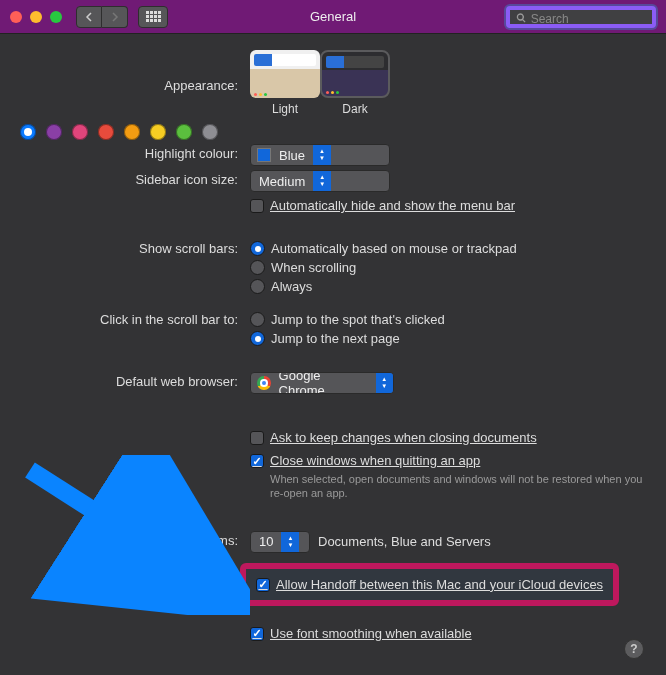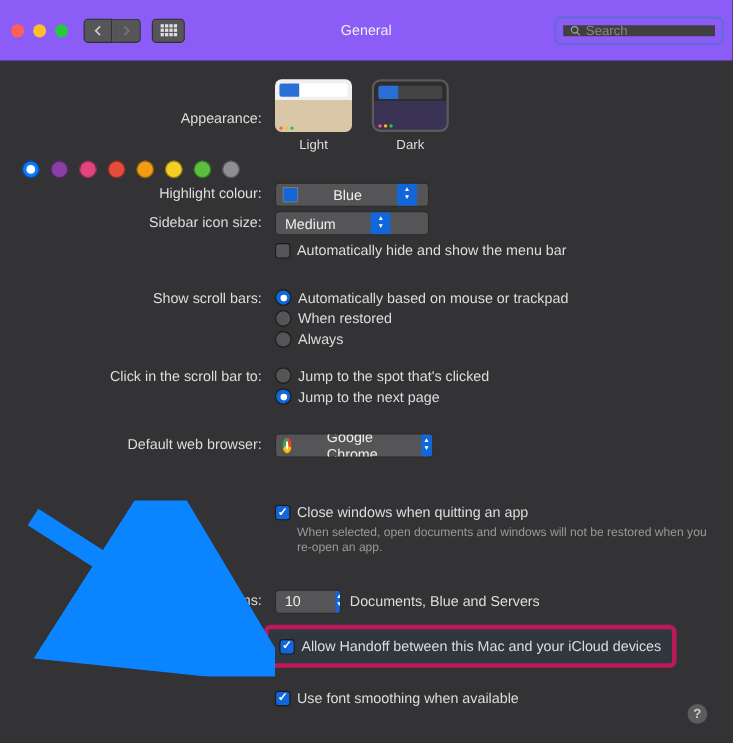--- a/index.html
+++ b/index.html
@@ -1,78 +1,78 @@
 <!DOCTYPE html>
 <html><head>
 <meta charset="utf-8">
 <style>
 * { margin: 0; padding: 0; box-sizing: border-box; font-family: -apple-system, "Helvetica Neue", Arial, sans-serif; }
 body { background: #333335; color: #ddd; font-size: 13px; width: 666px; height: 675px; overflow: hidden; }
 
 
-.titlebar { height: 56px; background: #8b5cf6; border-bottom: 1px solid #222; display: flex; align-items: center; padding: 0 10px; position: relative; }
+.titlebar { height: 34px; background: #701a75; border-bottom: 1px solid #222; display: flex; align-items: center; padding: 0 10px; position: relative; }
 .traffic { display: flex; gap: 8px; }
 .traffic span { width: 12px; height: 12px; border-radius: 50%; display: inline-block; }
 .tl-close { background: #ff5f57; }
 .tl-min  { background: #febc2e; }
 .tl-max  { background: #28c840; }
 .nav { display: flex; gap: 0; margin-left: 14px; }
 .nav-btn { width: 26px; height: 22px; background: #565658; border: 1px solid #2e2e2e; display: flex; align-items: center; justify-content: center; color: #bbb; font-size: 12px; }
 .nav-btn:first-child { border-radius: 4px 0 0 4px; }
 .nav-btn:last-child  { border-radius: 0 4px 4px 0; border-left: none; color: #777; }
 .grid-btn { width: 30px; height: 22px; background: #565658; border: 1px solid #2e2e2e; border-radius: 4px; margin-left: 10px; display:flex; align-items:center; justify-content:center; }
 .grid-dots { display:grid; grid-template-columns:repeat(4,3px); grid-template-rows:repeat(3,3px); gap:1px; }
 .grid-dots i { background:#ddd; width:3px; height:3px; }
 .window-title { position: absolute; left: 50%; transform: translateX(-50%); font-size: 13px; color: #eee; }
-.search-wrap { margin-left: auto; display:flex; align-items:center; background:#404042; border:6px solid #8b5cf6; box-shadow: 0 0 0 2px rgba(61,119,194,.5); border-radius:4px; padding:2px 6px; width:150px; height:22px; }
+.search-wrap { margin-left: auto; display:flex; align-items:flex-start; background:#404042; border:4px solid #8b5cf6; box-shadow: 0 0 0 2px rgba(61,119,194,.5); border-radius:4px; padding:2px 6px; width:150px; height:22px; }
 .search-wrap svg { width:12px; height:12px; fill:#999; margin-right:4px; }
 .search-wrap input { background:transparent; border:none; outline:none; color:#ddd; font-size:12px; width:100%; }
 .search-wrap input::placeholder { color:#888; }
 
 
 .content { padding: 16px 20px 20px 20px; }
 .row { display:flex; align-items: flex-start; margin-bottom: 10px; }
 .row-tight { margin-bottom: 4px; }
 .lbl-col { width: 230px; text-align: right; padding-right: 12px; padding-top: 2px; color:#ddd; }
 .ctl-col { flex: 1; }
 
 
-.thumbs { display:flex; gap: 18px; }
+.thumbs { display:flex; }
 .thumb { text-align:center; }
 .thumb-img { width:70px; height:48px; border-radius:6px; position:relative; overflow:hidden; }
 .thumb-light { background: linear-gradient(180deg,#f0f0f0 0,#f0f0f0 40%,#d9c7a8 40%,#d9c7a8 100%); }
 .thumb-light::before { content:""; position:absolute; top:4px; left:4px; right:4px; height:12px; background:#fff; border-radius:2px; }
 .thumb-light::after { content:""; position:absolute; top:4px; left:4px; width:18px; height:12px; background:#2a6fd6; border-radius:2px 0 0 2px; }
 .thumb-dark { background: linear-gradient(180deg,#2d2d30 0,#2d2d30 40%,#3a3355 40%,#3a3355 100%); border:2px solid #5b5b5d; border-radius:8px; }
 .thumb-dark::before { content:""; position:absolute; top:4px; left:4px; right:4px; height:12px; background:#444; border-radius:2px; }
 .thumb-dark::after { content:""; position:absolute; top:4px; left:4px; width:18px; height:12px; background:#2a6fd6; border-radius:2px 0 0 2px; }
 .thumb span { display:block; margin-top:4px; font-size:12px; }
 .rowdots { margin-bottom:2px; }
 .rowdots .thumb-dots { position:absolute; bottom:2px; left:4px; display:flex; gap:2px;}
 .rowdots .thumb-dots i{ width:3px; height:3px; border-radius:50%; }
 
 
 .swatches { display:flex; gap:10px; padding-top:2px; }
 .swatch { width:16px; height:16px; border-radius:50%; box-shadow: inset 0 0 0 1px rgba(0,0,0,.4); position:relative; }
 .swatch.selected::after { content:""; position:absolute; inset:4px; background:#fff; border-radius:50%; }
 
 
-.select { display:inline-flex; align-items:center; background:#555558; border:1px solid #2a2a2a; border-radius:4px; height:22px; overflow:hidden;gap:24px; }
+.select { display:inline-flex; align-items:center; background:#555558; border:1px solid #2a2a2a; border-radius:4px; height:22px; overflow:hidden; }
 .select-val { padding: 0 8px; color:#eee; font-size:13px; }
 .select-arrows { background:#1167da; width:18px; height:100%; display:flex; flex-direction:column; align-items:center; justify-content:center; gap:0; color:#fff; }
 .select-arrows::before { content:"▲"; font-size:6px; line-height:7px; }
 .select-arrows::after  { content:"▼"; font-size:6px; line-height:7px; }
 .select-highlight { width:140px; }
 .select-highlight .swatch-box { width:14px; height:14px; background:#1167da; margin-left:6px; border:1px solid #777; }
 .select-sidebar { width:140px; }
 .select-browser { width:144px; }
 .select-recent  { width:60px; }
 
 
-.check { display:flex; align-items:flex-start; gap:6px; padding:2px 0; }
+.check { display:flex; align-items:flex-start; gap:6px; padding:2px 0;text-decoration:underline; }
 .cbox { width:14px; height:14px; border-radius:3px; border:1px solid #1a1a1a; display:flex; align-items:center; justify-content:center; flex-shrink:0; margin-top:1px; }
 .cbox.off { background:#555558; }
 .cbox.on  { background:#1167da; }
 .cbox.on::after { content:"✓"; color:#fff; font-size:11px; font-weight:bold; line-height:1; }
 .check-label { color:#ddd; }
 .check-note { font-size:11px; color:#9a9a9a; margin-left:20px; margin-top:2px; line-height:1.3; max-width:380px; }
 
 
 .radio { display:flex; gap:6px; padding:2px 0; }
 .rdot { width:15px; height:15px; border-radius:50%; border:1px solid #1a1a1a; display:flex; align-items:center; justify-content:center; }
@@ -80,21 +80,21 @@
 .rdot.on  { background:#1167da; }
 .rdot.on::after { content:""; width:6px; height:6px; border-radius:50%; background:#fff; }
 
 .section-gap { height: 24px; }
 
 
 .arrow-wrap { position:absolute; left:10px; top:455px; pointer-events:none; }
 .arrow-wrap svg { }
 
 
-.hl-box { border:4px solid #be185d; border-radius:6px; padding:6px 10px; margin-left:-10px; margin-top:6px; display:inline-block; background:rgba(10,132,255,.05); }
+.hl-box { border:6px solid #be185d; border-radius:6px; padding:6px 10px; margin-left:-10px; margin-top:6px; display:inline-block; background:rgba(10,132,255,.05); }
 
 
 .help { position:absolute; right:22px; bottom:16px; width:20px; height:20px; border-radius:50%; background:#5c5c5e; color:#ccc; display:flex; align-items:center; justify-content:center; font-size:12px; font-weight:bold; border:1px solid #333; }
 
 
 .chrome-ico { width:14px; height:14px; border-radius:50%; background: conic-gradient(#ea4335 0 120deg,#fbbc05 120deg 240deg,#34a853 240deg 360deg); position:relative; margin-left:6px; }
 .chrome-ico::after { content:""; position:absolute; inset:3px; border-radius:50%; background:#fff; }
 .chrome-ico::before { content:""; position:absolute; inset:5px; border-radius:50%; background:#4285f4; z-index:1; }
 
 .inline-row { display:flex; align-items:center; gap:8px; }
@@ -225,21 +225,21 @@
 
   <div class="row" style="margin-bottom:2px;">
     <div class="lbl-col">Show scroll bars:</div>
     <div class="ctl-col" id="scroll-radios">
         <label class="radio">
           <span class="rdot on"></span>
           <span>Automatically based on mouse or trackpad</span>
         </label>
         <label class="radio">
           <span class="rdot off"></span>
-          <span>When restored</span>
+          <span>When scrolling</span>
         </label>
         <label class="radio">
           <span class="rdot off"></span>
           <span>Always</span>
         </label>
       </div>
   </div>
 
   <div style="height:12px;"></div>
 
@@ -267,20 +267,26 @@
         <span class="select-val">Google Chrome</span>
         <span class="select-arrows"></span>
       </div>
     </div>
   </div>
 
   <div class="section-gap"></div>
 
   <div class="row row-tight">
     <div class="lbl-col"></div>
+    <div class="ctl-col">
+      <label class="check">
+        <span class="cbox off"></span>
+        <span class="check-label">Ask to keep changes when closing documents</span>
+      </label>
+    </div>
   </div>
 
   <div class="row" style="margin-bottom:12px;">
     <div class="lbl-col"></div>
     <div class="ctl-col">
       <label class="check">
         <span class="cbox on"></span>
         <span class="check-label">Close windows when quitting an app</span>
       </label>
       <div class="check-note">When selected, open documents and windows will not be restored when you re-open an app.</div>

